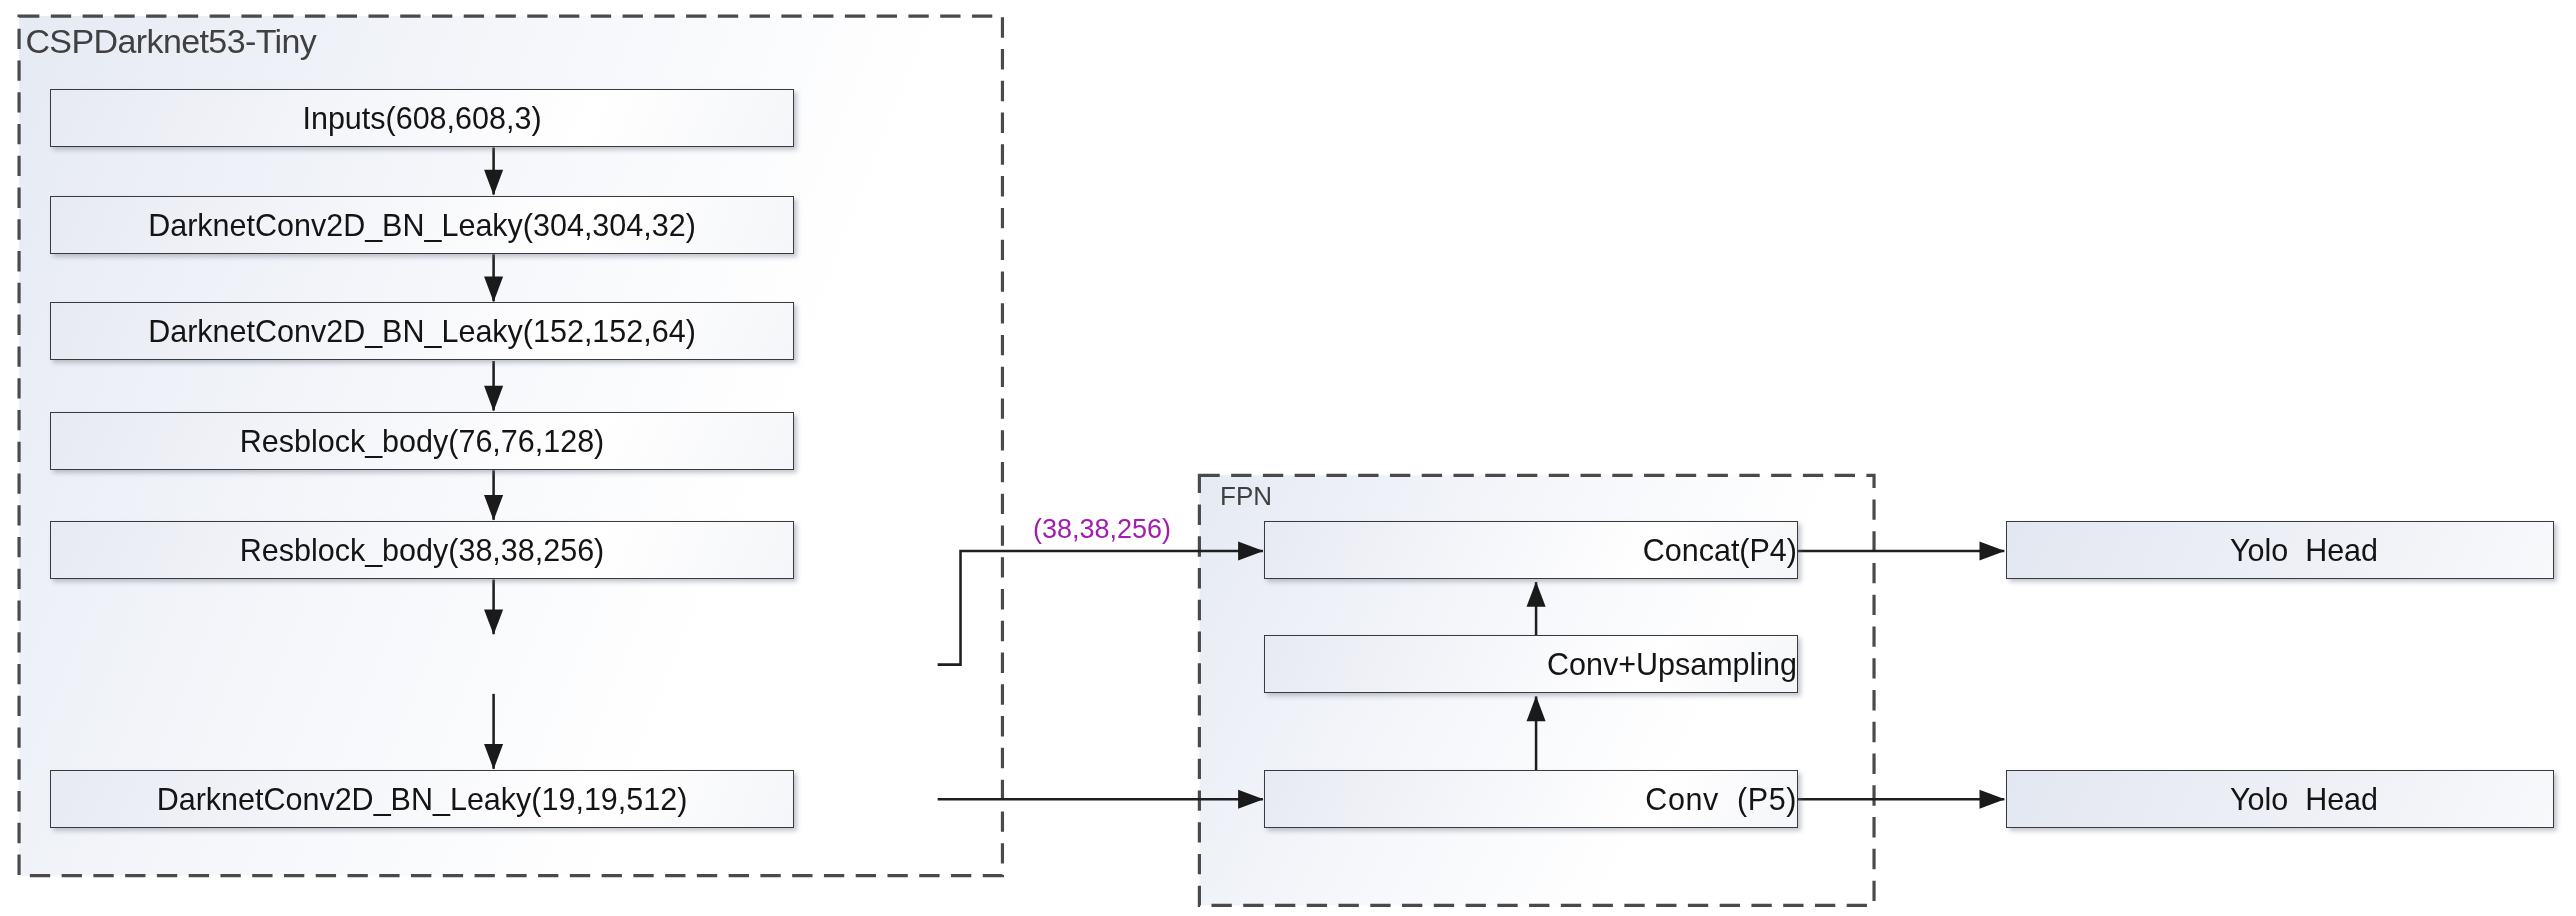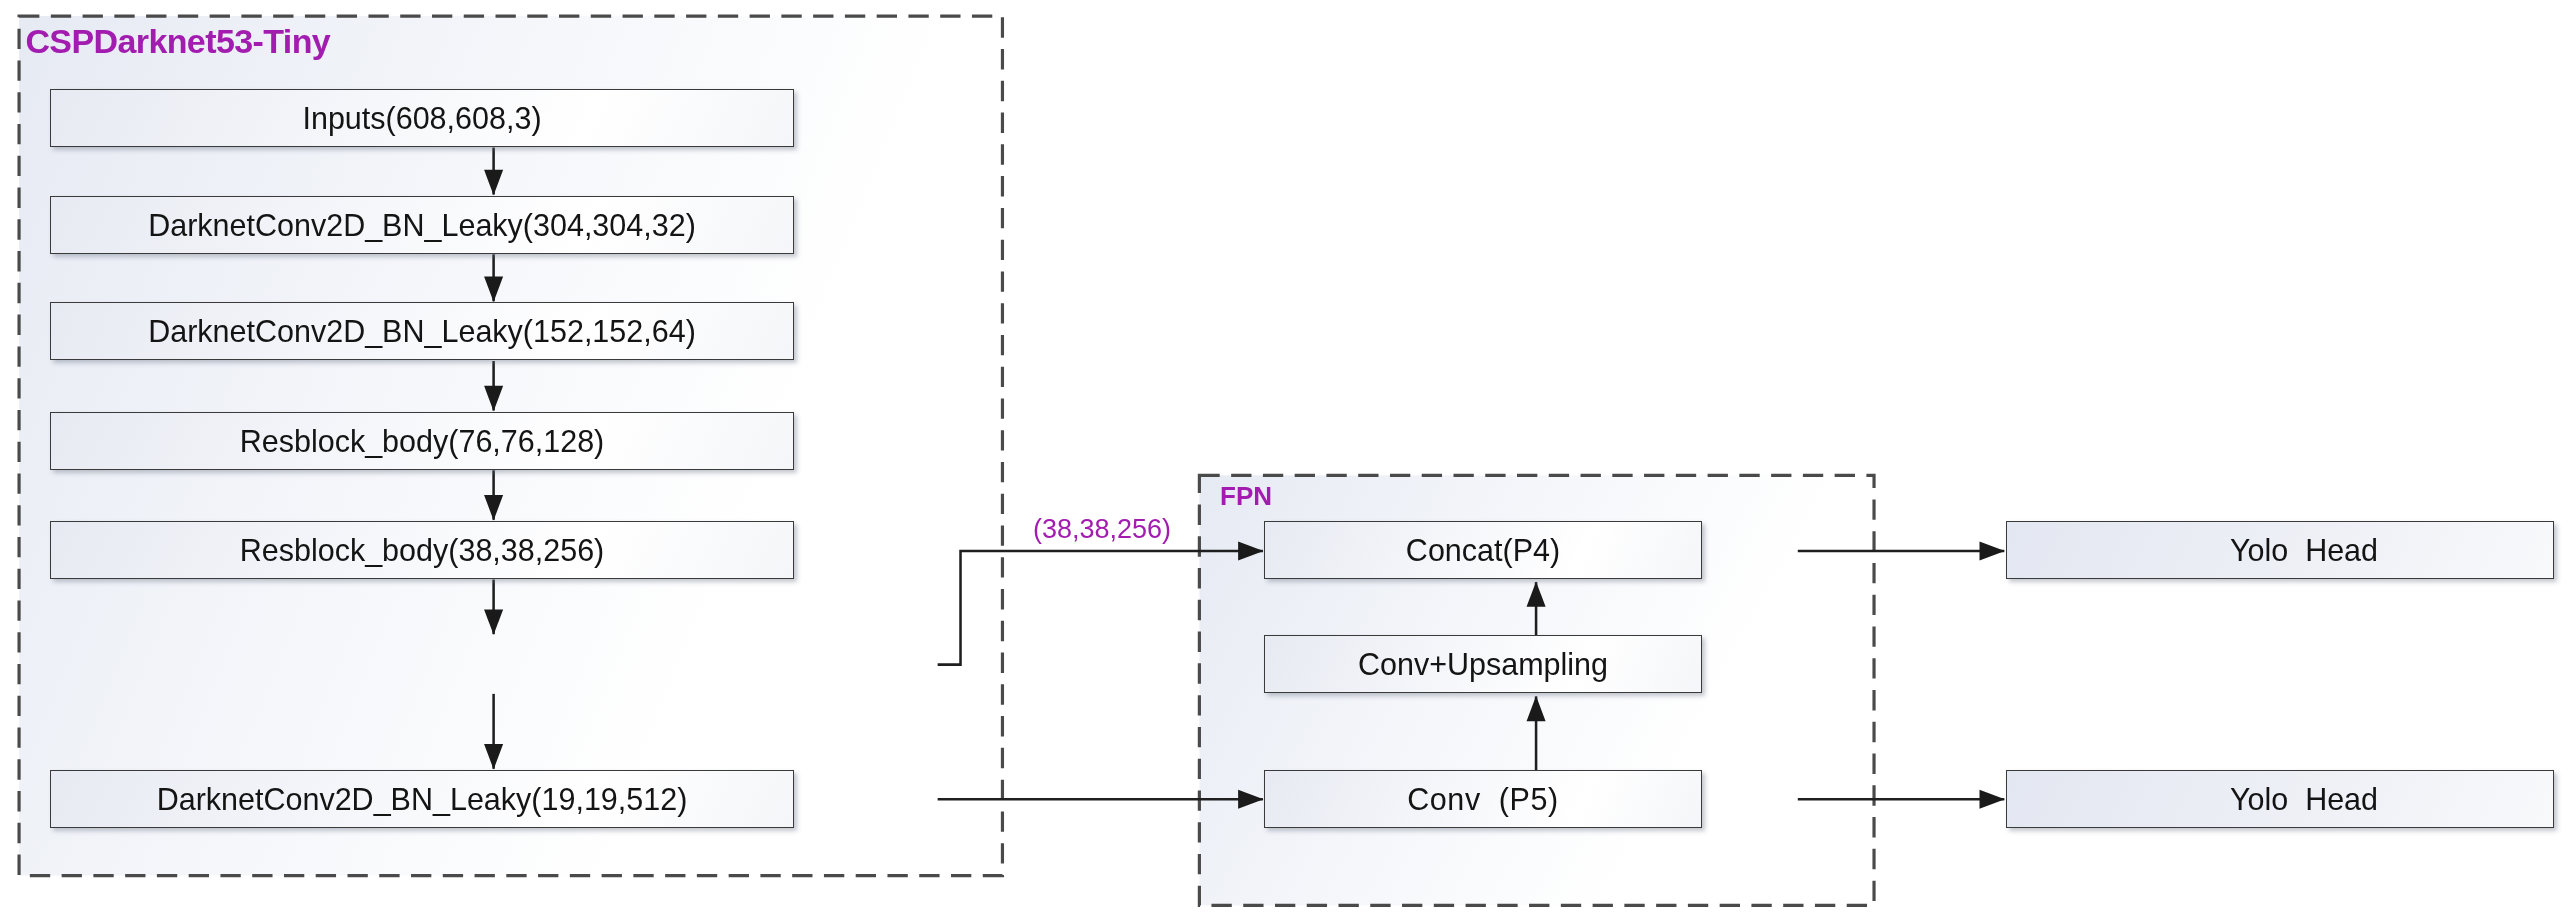--- a/index.html
+++ b/index.html
@@ -11,41 +11,41 @@
   .node{
     position:absolute;z-index:2;box-sizing:border-box;
     border:1.9px solid #3a3a3a;
     background:linear-gradient(115deg,#e7eaf2 0%,#f5f6fa 40%,#ffffff 72%,#f5f6f9 100%);
     box-shadow:2.5px 3.2px 4.4px rgba(100,110,130,0.38);
     display:flex;align-items:center;justify-content:center;
   }
   .node.head{background:linear-gradient(115deg,#e3e7f1 0%,#eef0f6 55%,#f8f9fb 100%);}
   .node-label{font-size:30.5px;line-height:1;white-space:pre;color:#141414;}
   .node-p5{word-spacing:9px;letter-spacing:0.6px;}
-  .group-title{position:absolute;z-index:3;font-weight:bold;color:#a21caf;line-height:1;text-align:right;}
+  .group-title{position:absolute;z-index:3;font-weight:normal;color:#404040;line-height:1;text-align:right;}
   #csp-title{left:25.4px;top:24px;font-size:34px;letter-spacing:-0.6px;}
   #fpn-title{left:1220px;top:483px;font-size:26px;}
   .edge-label{
     position:absolute;z-index:3;font-size:27px;line-height:1;color:#a21caf;
     text-align:center;
   }
   #skip-label{left:991px;top:516px;width:222px;}
 
   
   .bb{left:50px;width:744px;height:58px;}
   #node-inputs{top:89px;}
   #node-dcbl-304{top:196px;}
   #node-dcbl-152{top:302px;}
   #node-resblock-76{top:412px;}
   #node-resblock-38{top:521px;}
   #node-resblock-19{top:635px;}
   #node-dcbl-19{top:770px;}
 
   
-  .fp{left:1264px;width:438px;height:58px;}
+  .fp{left:1264px;width:534px;height:58px;justify-content:flex-end;}
   #node-concat-p4{top:521px;}
   #node-conv-upsampling{top:635px;}
   #node-conv-p5{top:770px;}
 
   
   .yh{left:2006px;width:548px;height:58px;padding-left:48px;}
   #node-yolo-head-1{top:521px;}
   #node-yolo-head-2{top:770px;}
 </style>
 </head>

